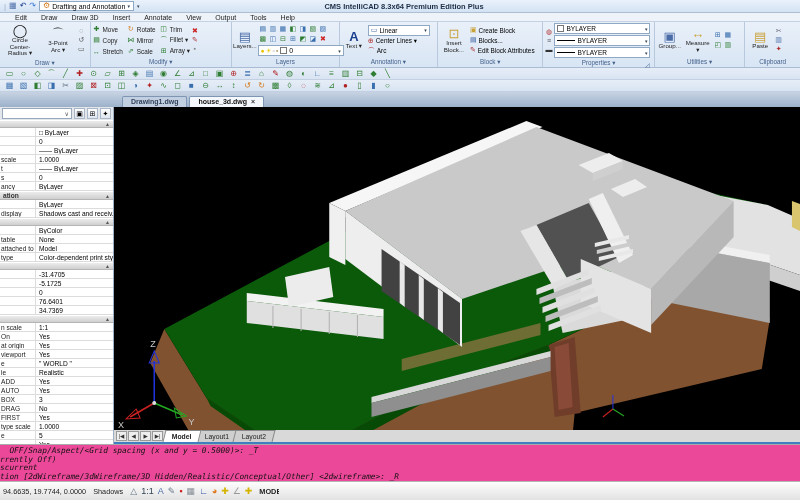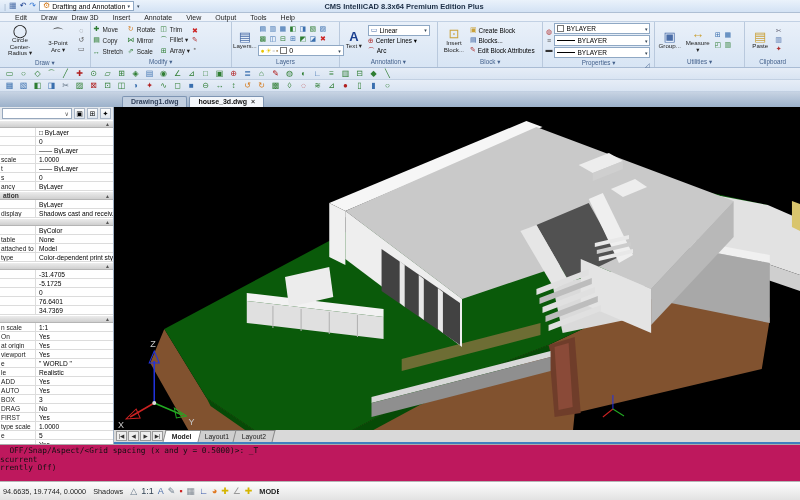--- a/index.html
+++ b/index.html
@@ -85,22 +85,22 @@
   
   .ltabs { height:14px; background:#d9d9d9; border-bottom:2px solid #3f7fbf; display:flex; align-items:center; padding-left:2px; }
   .lnav { font-size:5.5px; border:1px solid #9a9a9a; background:#eee; width:11px; height:10px; text-align:center;
     line-height:9px; margin-right:1px; color:#333; }
   .ltab { font-size:6.8px; padding:0 7px; height:12px; line-height:12px; border:1px solid #888; border-bottom:none;
     background:#cfcfcf; color:#222; transform:skewX(-14deg); margin-right:-3px; }
   .ltab > span { display:inline-block; transform:skewX(14deg); }
   .ltab.active { background:#fff; font-weight:bold; z-index:2; }
 
   
-  .cmd { height:37px; background:#be185d; border-top:1px solid #aaa; font-family:"DejaVu Sans Mono",monospace;
-    font-size:7.8px; line-height:8.6px; color:#111; padding-top:2px; overflow:hidden; }
+  .cmd { height:37px; background:#ec4899; border-top:1px solid #aaa; font-family:"DejaVu Sans Mono",monospace;
+    font-size:7.8px; line-height:8.6px; color:#111; padding-top:2px; overflow:hidden;font-style:italic; }
   .cmdline { white-space:pre; }
 
   
   .status { height:19px; background:linear-gradient(#fdfdfd,#e2e2e2); border-top:1px solid #b5b5b5;
     display:flex; align-items:center; font-size:7.3px; color:#222; padding:0 0 0 3px; overflow:hidden; }
   .hint { flex:1; overflow:hidden; white-space:nowrap; }
   .scluster { display:flex; align-items:center; gap:7px; white-space:nowrap; }
   .coords { font-size:7.3px; }
   .sticon { font-size:9px; line-height:10px; }
   .sticons { display:flex; align-items:center; gap:4px; }
@@ -730,22 +730,23 @@
       <span class="ltab active"><span>Model</span></span>
       <span class="ltab"><span>Layout1</span></span>
       <span class="ltab"><span>Layout2</span></span>
     </div>
   </div>
 </div>
 
 <div class="cmd">
 
 <div class="cmdline">  OFF/Snap/Aspect/&lt;Grid spacing (x and y = 0.5000)&gt;: _T</div>
+    <div class="cmdline">rrently Off)</div>
     <div class="cmdline">scurrent</div>
-    <div class="cmdline">rrently Off)</div>
+    <div class="cmdline">tion [2dWireframe/3dWireframe/3D Hidden/Realistic/Conceptual/Other] &lt;2dwireframe&gt;: _R</div>
   </div>
 
 <div class="status">
   <span class="scluster">
     <span class="coords">94.6635, 19.7744, 0.0000</span>
     <span>Shadows</span>
     <span class="sticons">
 
     <span class="sticon" style="color: rgb(102, 119, 136);">△</span>
         <span class="sticon" style="color: rgb(51, 68, 85);">1:1</span>

